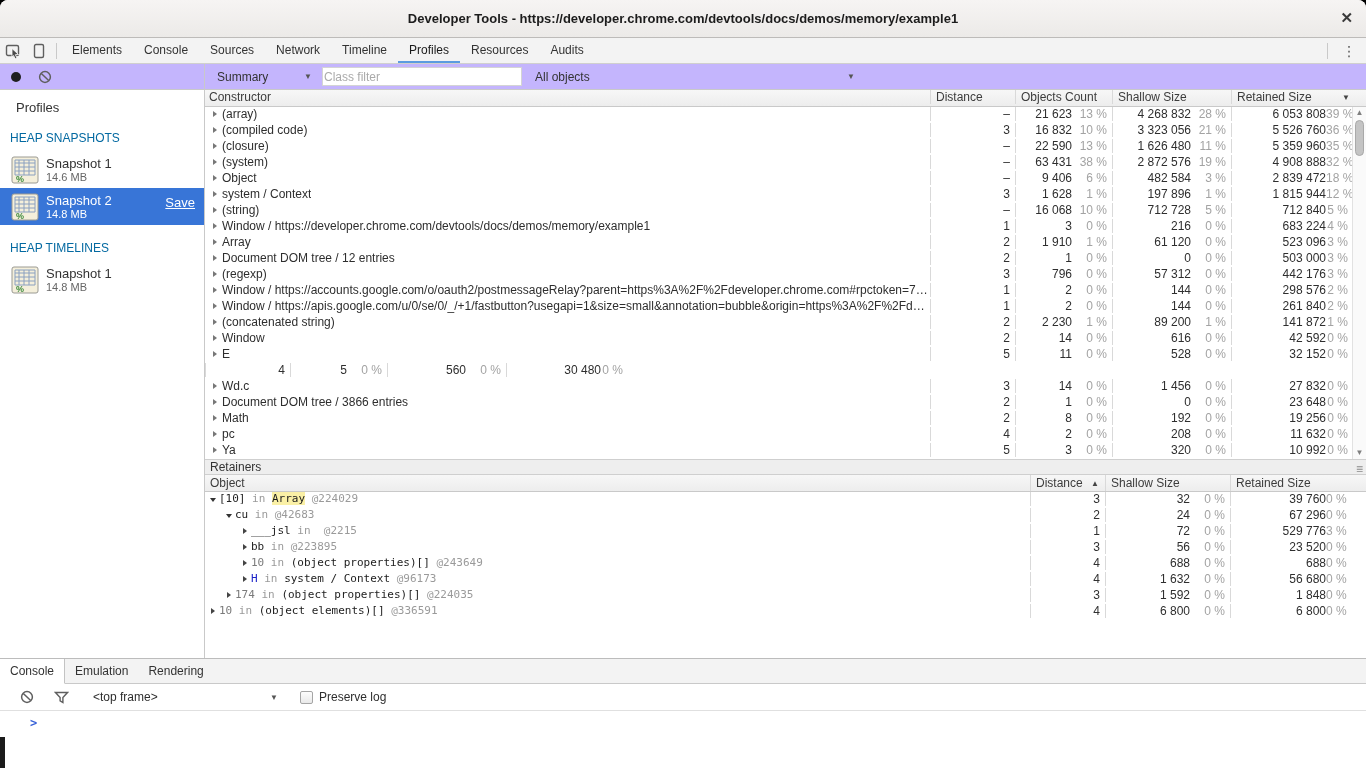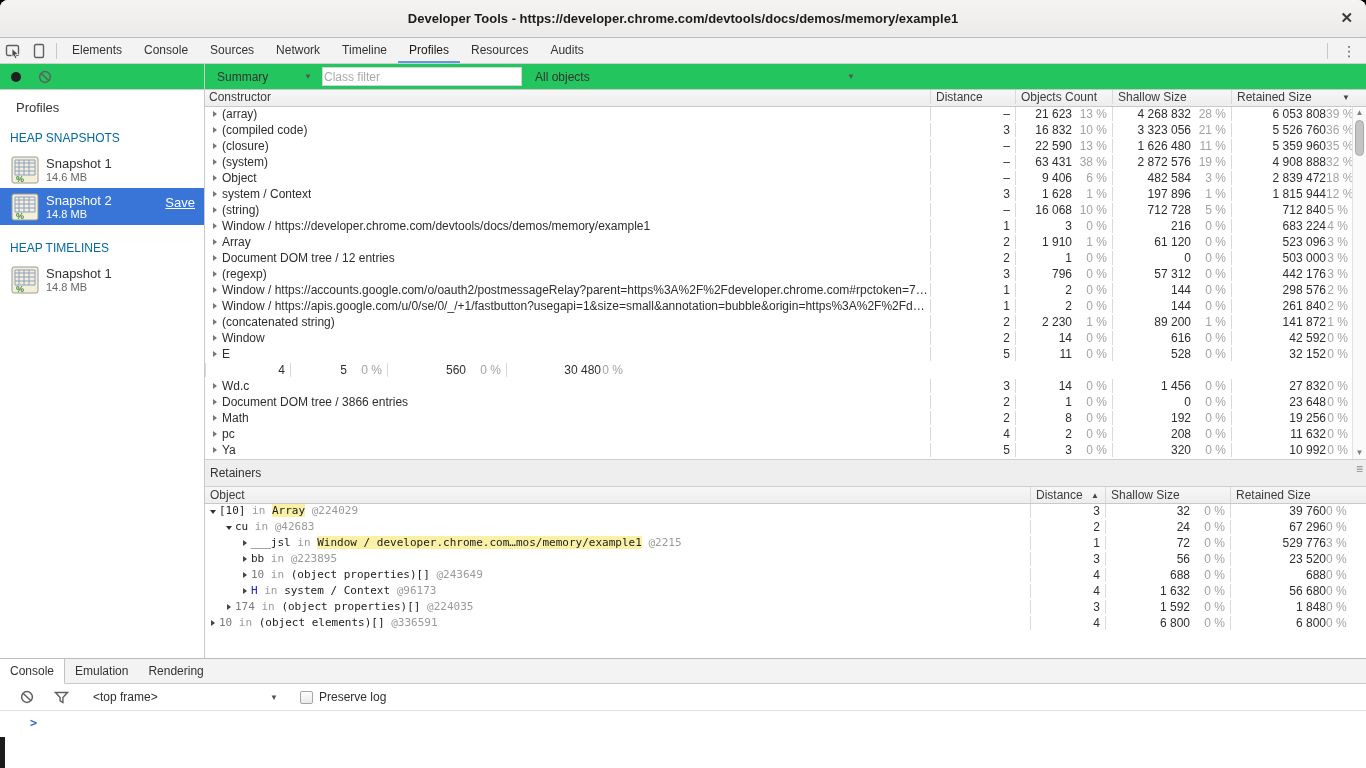--- a/index.html
+++ b/index.html
@@ -14,21 +14,21 @@
   
   .tabbar { height:26px; background:#f3f3f3; border-bottom:1px solid #d0cfce; display:flex; align-items:center; }
   .icon-btn { width:26px; height:25px; display:flex; align-items:center; justify-content:center; }
   .vsep { width:1px; height:16px; background:#c9c9c9; margin:0 4px; }
   .tab { padding:0 11px; line-height:25px; color:#333; height:25px; }
   .tab.active { box-shadow:inset 0 -2px 0 #5b9be0; color:#1a1a1a; }
   .tab-spacer { flex:1; }
   .kebab { font-size:14px; color:#555; padding:0 10px; letter-spacing:0; }
 
   
-  .ptoolbar { height:26px; background:#22c55e; border-bottom:1px solid #c9c9c9; display:flex; align-items:center; }
+  .ptoolbar { height:26px; background:#c4b5fd; border-bottom:1px solid #c9c9c9; display:flex; align-items:center; }
   .ptoolbar-left { width:205px; height:100%; display:flex; align-items:center; border-right:1px solid #c9c9c9; flex:none; }
   .record-dot { width:10px; height:10px; border-radius:50%; background:#1f1f1f; margin-left:11px; }
   .clear-icon { margin-left:17px; display:flex; }
   .dd { display:flex; align-items:center; color:#333; }
   .dd .caret { font-size:8px; color:#555; margin-left:8px; }
   .summary-dd { margin-left:12px; width:95px; justify-content:space-between; }
   .class-filter { margin-left:10px; width:200px; height:19px; border:1px solid #d4d4d4; background:#fff; font-family:"Liberation Sans",sans-serif; font-size:12px; padding:0 1px; color:#333; }
   .class-filter::placeholder { color:#aaa; }
   .allobjects-dd { margin-left:13px; width:320px; justify-content:space-between; }
 
@@ -69,21 +69,21 @@
   .tri { width:0; height:0; border-left:4px solid #777; border-top:3px solid transparent; border-bottom:3px solid transparent; margin:0 5px 0 4px; flex:none; }
   .cname { color:#2e2e2e; overflow:hidden; text-overflow:ellipsis; white-space:nowrap; }
 
   
   .vscroll { position:absolute; right:0; top:0; width:14px; height:100%; background:#fafafa; border-left:1px solid #e2e2e2; display:flex; flex-direction:column; align-items:center; }
   .scroll-arrow { font-size:8px; color:#7f7f7f; line-height:12px; height:12px; }
   .scroll-thumb { width:9px; height:36px; background:#c4c4c4; border:1px solid #a9a9a9; border-radius:6px; margin-top:1px; }
   .scroll-fill { flex:1; }
 
   
-  .retainers-bar { height:28px; background:#eeeeee; border-top:1px solid #cfcfcf; border-bottom:1px solid #cfcfcf; display:flex; align-items:center; padding-left:5px; color:#333; flex:none; position:relative; }
+  .retainers-bar { height:16px; background:#eeeeee; border-top:1px solid #cfcfcf; border-bottom:1px solid #cfcfcf; display:flex; align-items:center; padding-left:5px; color:#333; flex:none; position:relative; }
   .grip { position:absolute; right:3px; top:2px; color:#8a8a8a; font-size:12px; }
   .rheader { height:17px; background:linear-gradient(#f7f7f7,#ededed); border-bottom:1px solid #c9c9c9; font-size:12px; color:#3c3c3c; display:flex; flex:none; }
   .rheader .cell { display:flex; align-items:center; padding-left:5px; }
   .c-object { flex:1; padding-left:4px; display:flex; align-items:center; min-width:0; font-family:"DejaVu Sans Mono",monospace; font-size:11px; }
   .rheader .c-object { font-family:"Liberation Sans",sans-serif; font-size:12px; }
   .c-rdistance { width:75px; flex:none; border-left:1px solid #d9d9d9; display:flex; align-items:center; }
   .c-rshallow { width:125px; flex:none; border-left:1px solid #d9d9d9; display:flex; align-items:center;padding-left:32px; }
   .c-rretained { width:136px; flex:none; border-left:1px solid #d9d9d9; display:flex; align-items:center; }
   .c-rdistance.body { justify-content:flex-end; padding-right:5px; }
   .c-rretained .pct { padding-right:20px; }
@@ -727,21 +727,20 @@
               <div class="cell c-rretained">
                 <span class="num">67 296</span>
                 <span class="pct">0 %</span>
               </div>
             </div>
             <div class="gridrow">
               <div class="cell c-object" style="padding-left: 36px;">
                 <span class="rtri"></span>
                 <span class="rname">___jsl</span>
                 <span class="rin">&nbsp;in&nbsp;</span>
-                <span class="rtarget hl">Window / developer.chrome.com…mos/memory/example1</span>
                 <span class="rid">&nbsp;@2215</span>
               </div>
               <div class="cell c-rdistance body">1</div>
               <div class="cell c-rshallow">
                 <span class="num">72</span>
                 <span class="pct">0 %</span>
               </div>
               <div class="cell c-rretained">
                 <span class="num">529 776</span>
                 <span class="pct">3 %</span>

